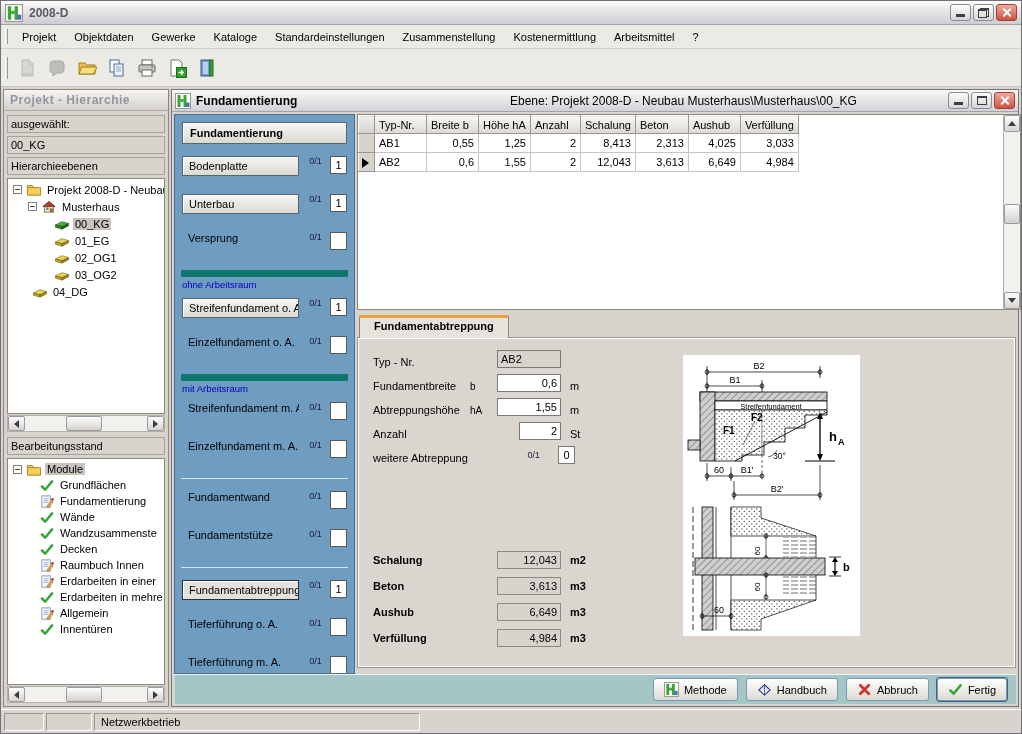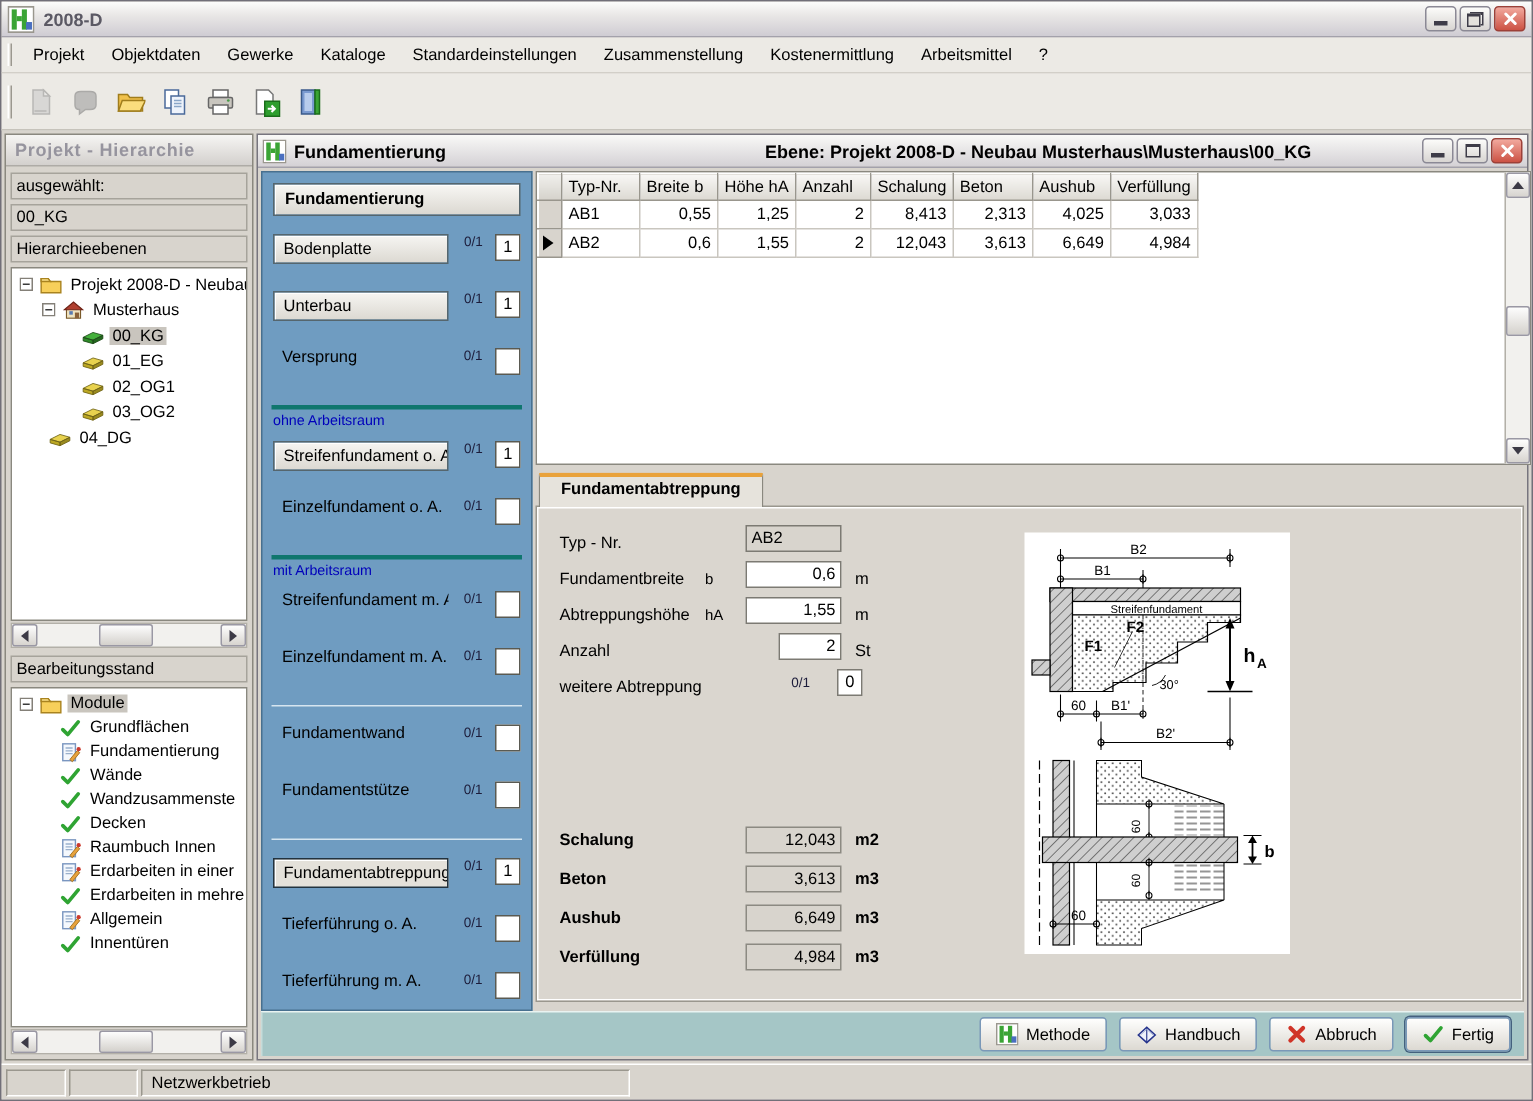--- a/index.html
+++ b/index.html
@@ -67,36 +67,36 @@
   .tri-r { width:0; height:0; border:4px solid transparent; border-left:5px solid #3c3a46; margin-right:-4px; }
   .tri-u { width:0; height:0; border:4px solid transparent; border-bottom:5px solid #3c3a46; margin-top:-4px; }
   .tri-d { width:0; height:0; border:4px solid transparent; border-top:5px solid #3c3a46; margin-bottom:-4px; }
 
   
   .inner-window { position:absolute; left:170px; top:0; right:2px; bottom:2px; border:1px solid #77757e; background:#d8d4cd; display:flex; flex-direction:column; }
   .iw-titlebar { position:relative; height:22px; flex:none; display:flex; align-items:center; padding:0 3px;
     background:linear-gradient(#f9f9f7,#d4d1d5); border-bottom:1px solid #a3a1ab; }
   .iw-titlebar .icon svg { width:16px; height:16px; }
   .iw-title { font-weight:bold; font-size:12px; margin-left:5px; }
-  .iw-ebene { position:absolute; left:338px; font-weight:bold; font-size:12px; white-space:nowrap; }
+  .iw-ebene { position:absolute; left:338px; font-weight:normal; font-size:12px; white-space:nowrap; }
   .iw-controls { margin-left:auto; display:flex; }
   .iw-content { flex:1; position:relative; }
 
   
   .module-panel { position:absolute; left:2px; top:2px; width:181px; bottom:32px; background:#6f9cc1; border:1px solid #48708f; padding:7px 7px 0; overflow:hidden; }
   .mp-header { height:22px; line-height:20px; font-weight:bold; padding-left:7px; margin-bottom:12px;
     background:linear-gradient(#f8f7f4,#dbd8d1); border:1px solid #55666e; box-shadow:inset 1px 1px 0 #fff; }
   .mp-row { display:flex; align-items:flex-start; height:24px; margin-bottom:14px; }
   .mp-btn { width:125px; height:20px; line-height:18px; padding-left:6px; overflow:hidden; white-space:nowrap; cursor:default;
     background:linear-gradient(#f6f5f2,#dcd9d2); border:1px solid #55666e; box-shadow:inset 1px 1px 0 #fff; }
   .mp-btn.mp-sel { border-color:#22323e; background:#e4e1da; }
   .mp-plain { width:125px; padding-left:6px; overflow:hidden; white-space:nowrap; }
   .mp-ratio { width:18px; font-size:9px; color:#1c1c3a; text-align:left; margin-left:10px; }
   .mp-val { width:18px; height:18px; margin-left:4px; background:#fff; border:1px solid #5a5a52; text-align:center; line-height:17px; font-size:11px; }
-  .mp-section { border-top:3px solid #0f766e; margin:0 -1px 8px; padding:1px 0 0 1px; }
+  .mp-section { border-top:7px solid #0f766e; margin:0 -1px 8px; padding:1px 0 0 1px; }
   .mp-section-text { font-size:9.5px; color:#0000bb; }
   .mp-divider { border-top:1px solid #d6e5f0; margin:0 -1px 12px; }
 
   
   .table-wrap { position:absolute; left:185px; top:2px; width:664px; height:196px; background:#fff; border:1px solid #8a887f; display:flex; }
   .table-area { flex:1; overflow:hidden; }
   table { border-collapse:collapse; table-layout:fixed; font-size:11px; }
   th { height:18px; font-weight:normal; text-align:left; padding:0 4px; background:linear-gradient(#f8f7f5,#dcd9d2);
     border:1px solid; border-color:#fff #99968d #99968d #fff; overflow:hidden; white-space:nowrap; }
   th.mk { background:linear-gradient(#f0efec,#d5d2cb); }

